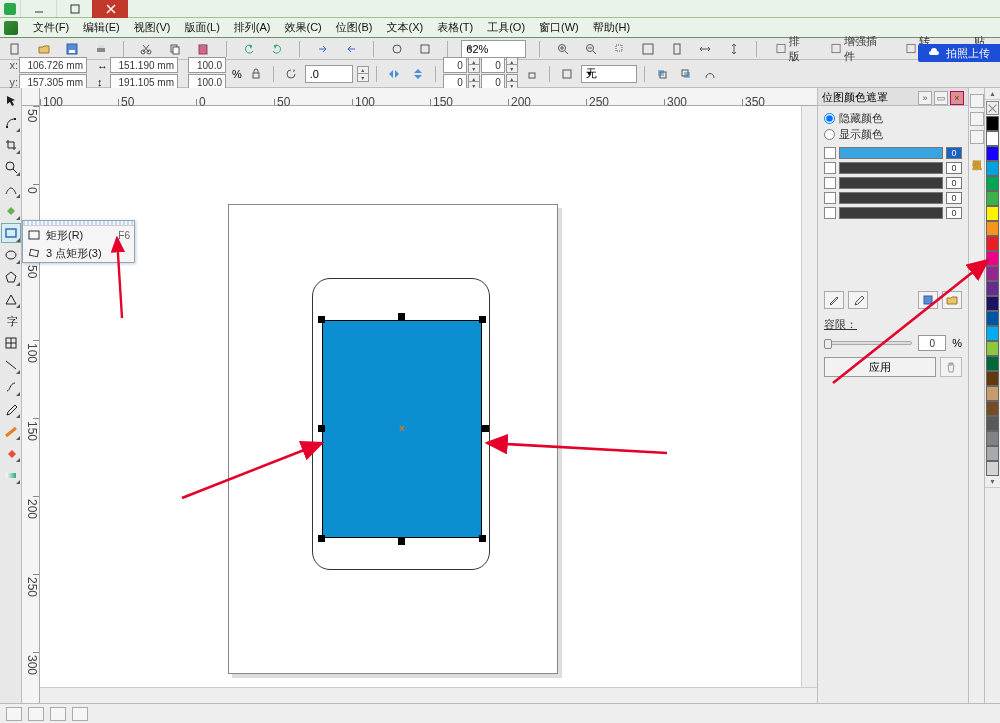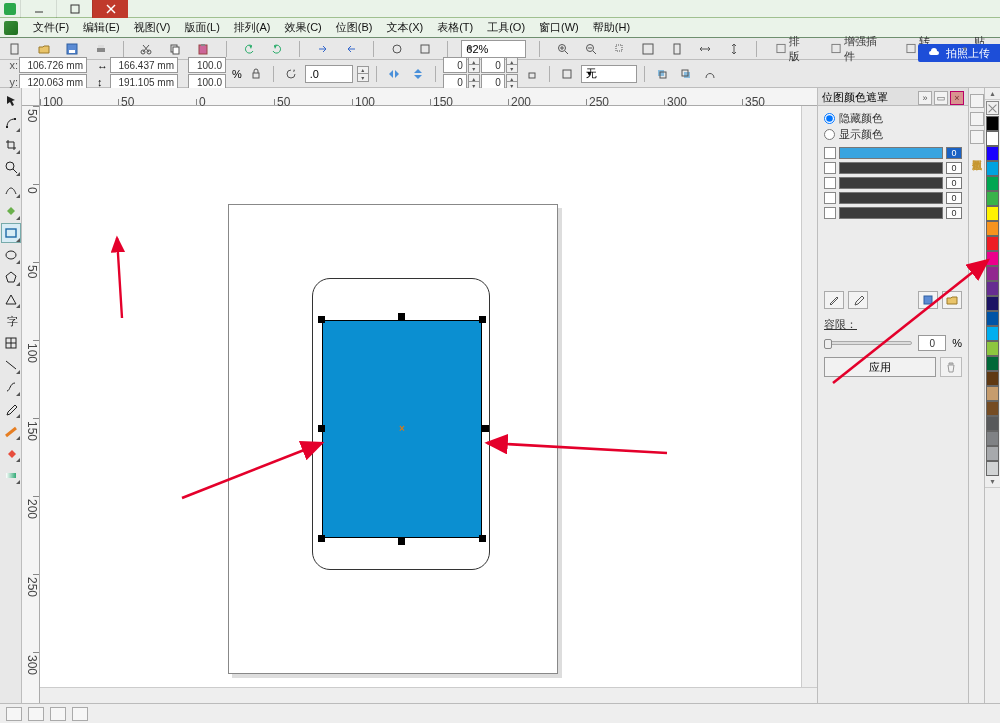--- a/index.html
+++ b/index.html
@@ -327,27 +327,27 @@
 </div>
 
 <div class="propbar">
   <div style="display:flex;flex-direction:column;gap:1px;">
     <div style="display:flex;align-items:center;gap:1px;">
       <span class="label-xy">x:</span>
       <div class="numinput">106.726 mm</div>
     </div>
     <div style="display:flex;align-items:center;gap:1px;">
       <span class="label-xy">y:</span>
-      <div class="numinput">120.063 mm</div>
+      <div class="numinput">157.305 mm</div>
     </div>
   </div>
   <div style="display:flex;flex-direction:column;gap:1px;margin-left:6px;">
     <div style="display:flex;align-items:center;gap:1px;">
       <span style="width:12px;">↔</span>
-      <div class="numinput">166.437 mm</div>
+      <div class="numinput">151.190 mm</div>
     </div>
     <div style="display:flex;align-items:center;gap:1px;">
       <span style="width:12px;">↕</span>
       <div class="numinput">191.105 mm</div>
     </div>
   </div>
   <div style="display:flex;flex-direction:column;gap:1px;margin-left:6px;">
     <div class="numinput" style="width:38px;">100.0</div>
     <div class="numinput" style="width:38px;">100.0</div>
   </div>
@@ -559,20 +559,40 @@
             <linearGradient id="g">
               <stop offset="0" stop-color="#fff"></stop>
               <stop offset="1" stop-color="#3a7"></stop>
             </linearGradient>
           </defs>
         </svg>
         <span class="flytri"></span>
       </div>
   </div>
 
+  <div class="flyout">
+    <div class="grip"></div>
+    <div class="fi">
+      <span class="ico">
+          <svg width="12" height="12" viewBox="0 0 12 12">
+            <rect x="1" y="2" width="10" height="8" fill="none" stroke="#333"></rect>
+          </svg>
+        </span>
+      <span class="lab">矩形(R)</span>
+      <span class="short">F6</span>
+    </div>
+    <div class="fi">
+      <span class="ico">
+          <svg width="12" height="12" viewBox="0 0 12 12">
+            <rect x="2" y="3" width="8" height="6" fill="none" stroke="#333" transform="rotate(12 6 6)"></rect>
+          </svg>
+        </span>
+      <span class="lab">3 点矩形(3)</span>
+    </div>
+  </div>
 
   <div class="canvas-zone">
     <div class="ruler-corner"></div>
     <div class="ruler-h" id="rulerH">
         <div class="tick" style="left: 0px;">100</div>
         <div class="tick" style="left: 78px;">50</div>
         <div class="tick" style="left: 156px;">0</div>
         <div class="tick" style="left: 234px;">50</div>
         <div class="tick" style="left: 312px;">100</div>
         <div class="tick" style="left: 390px;">150</div>

